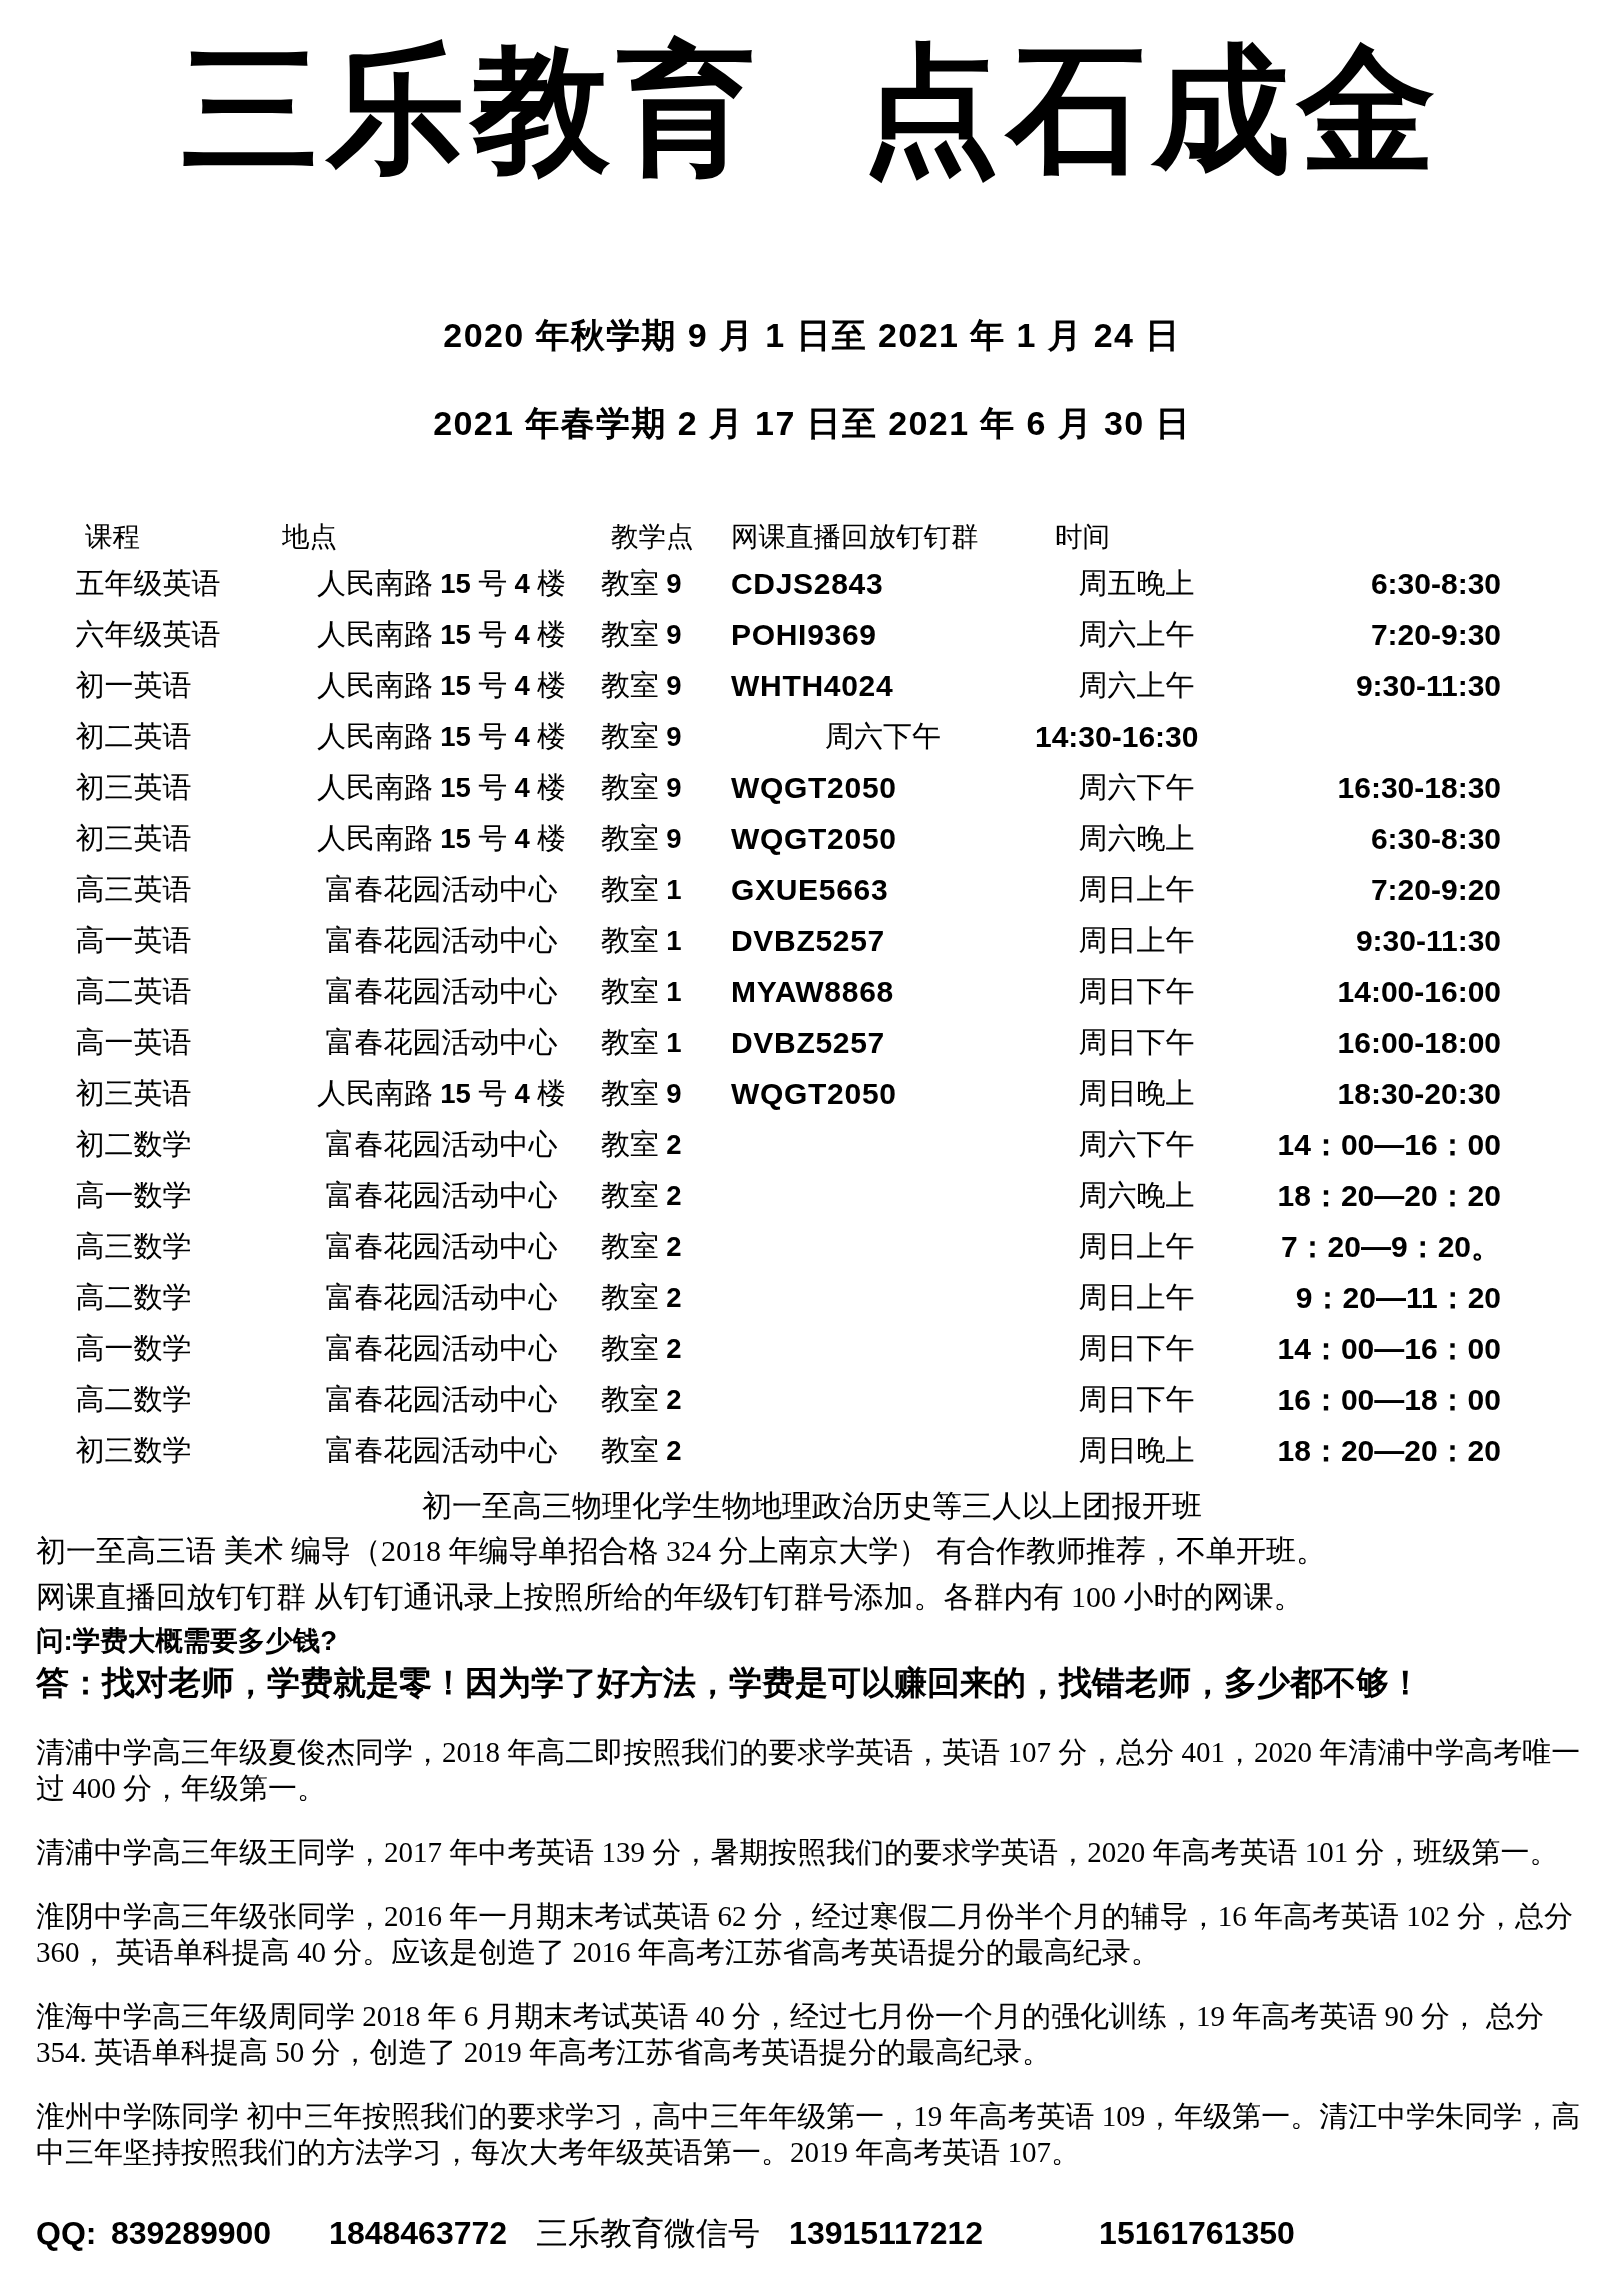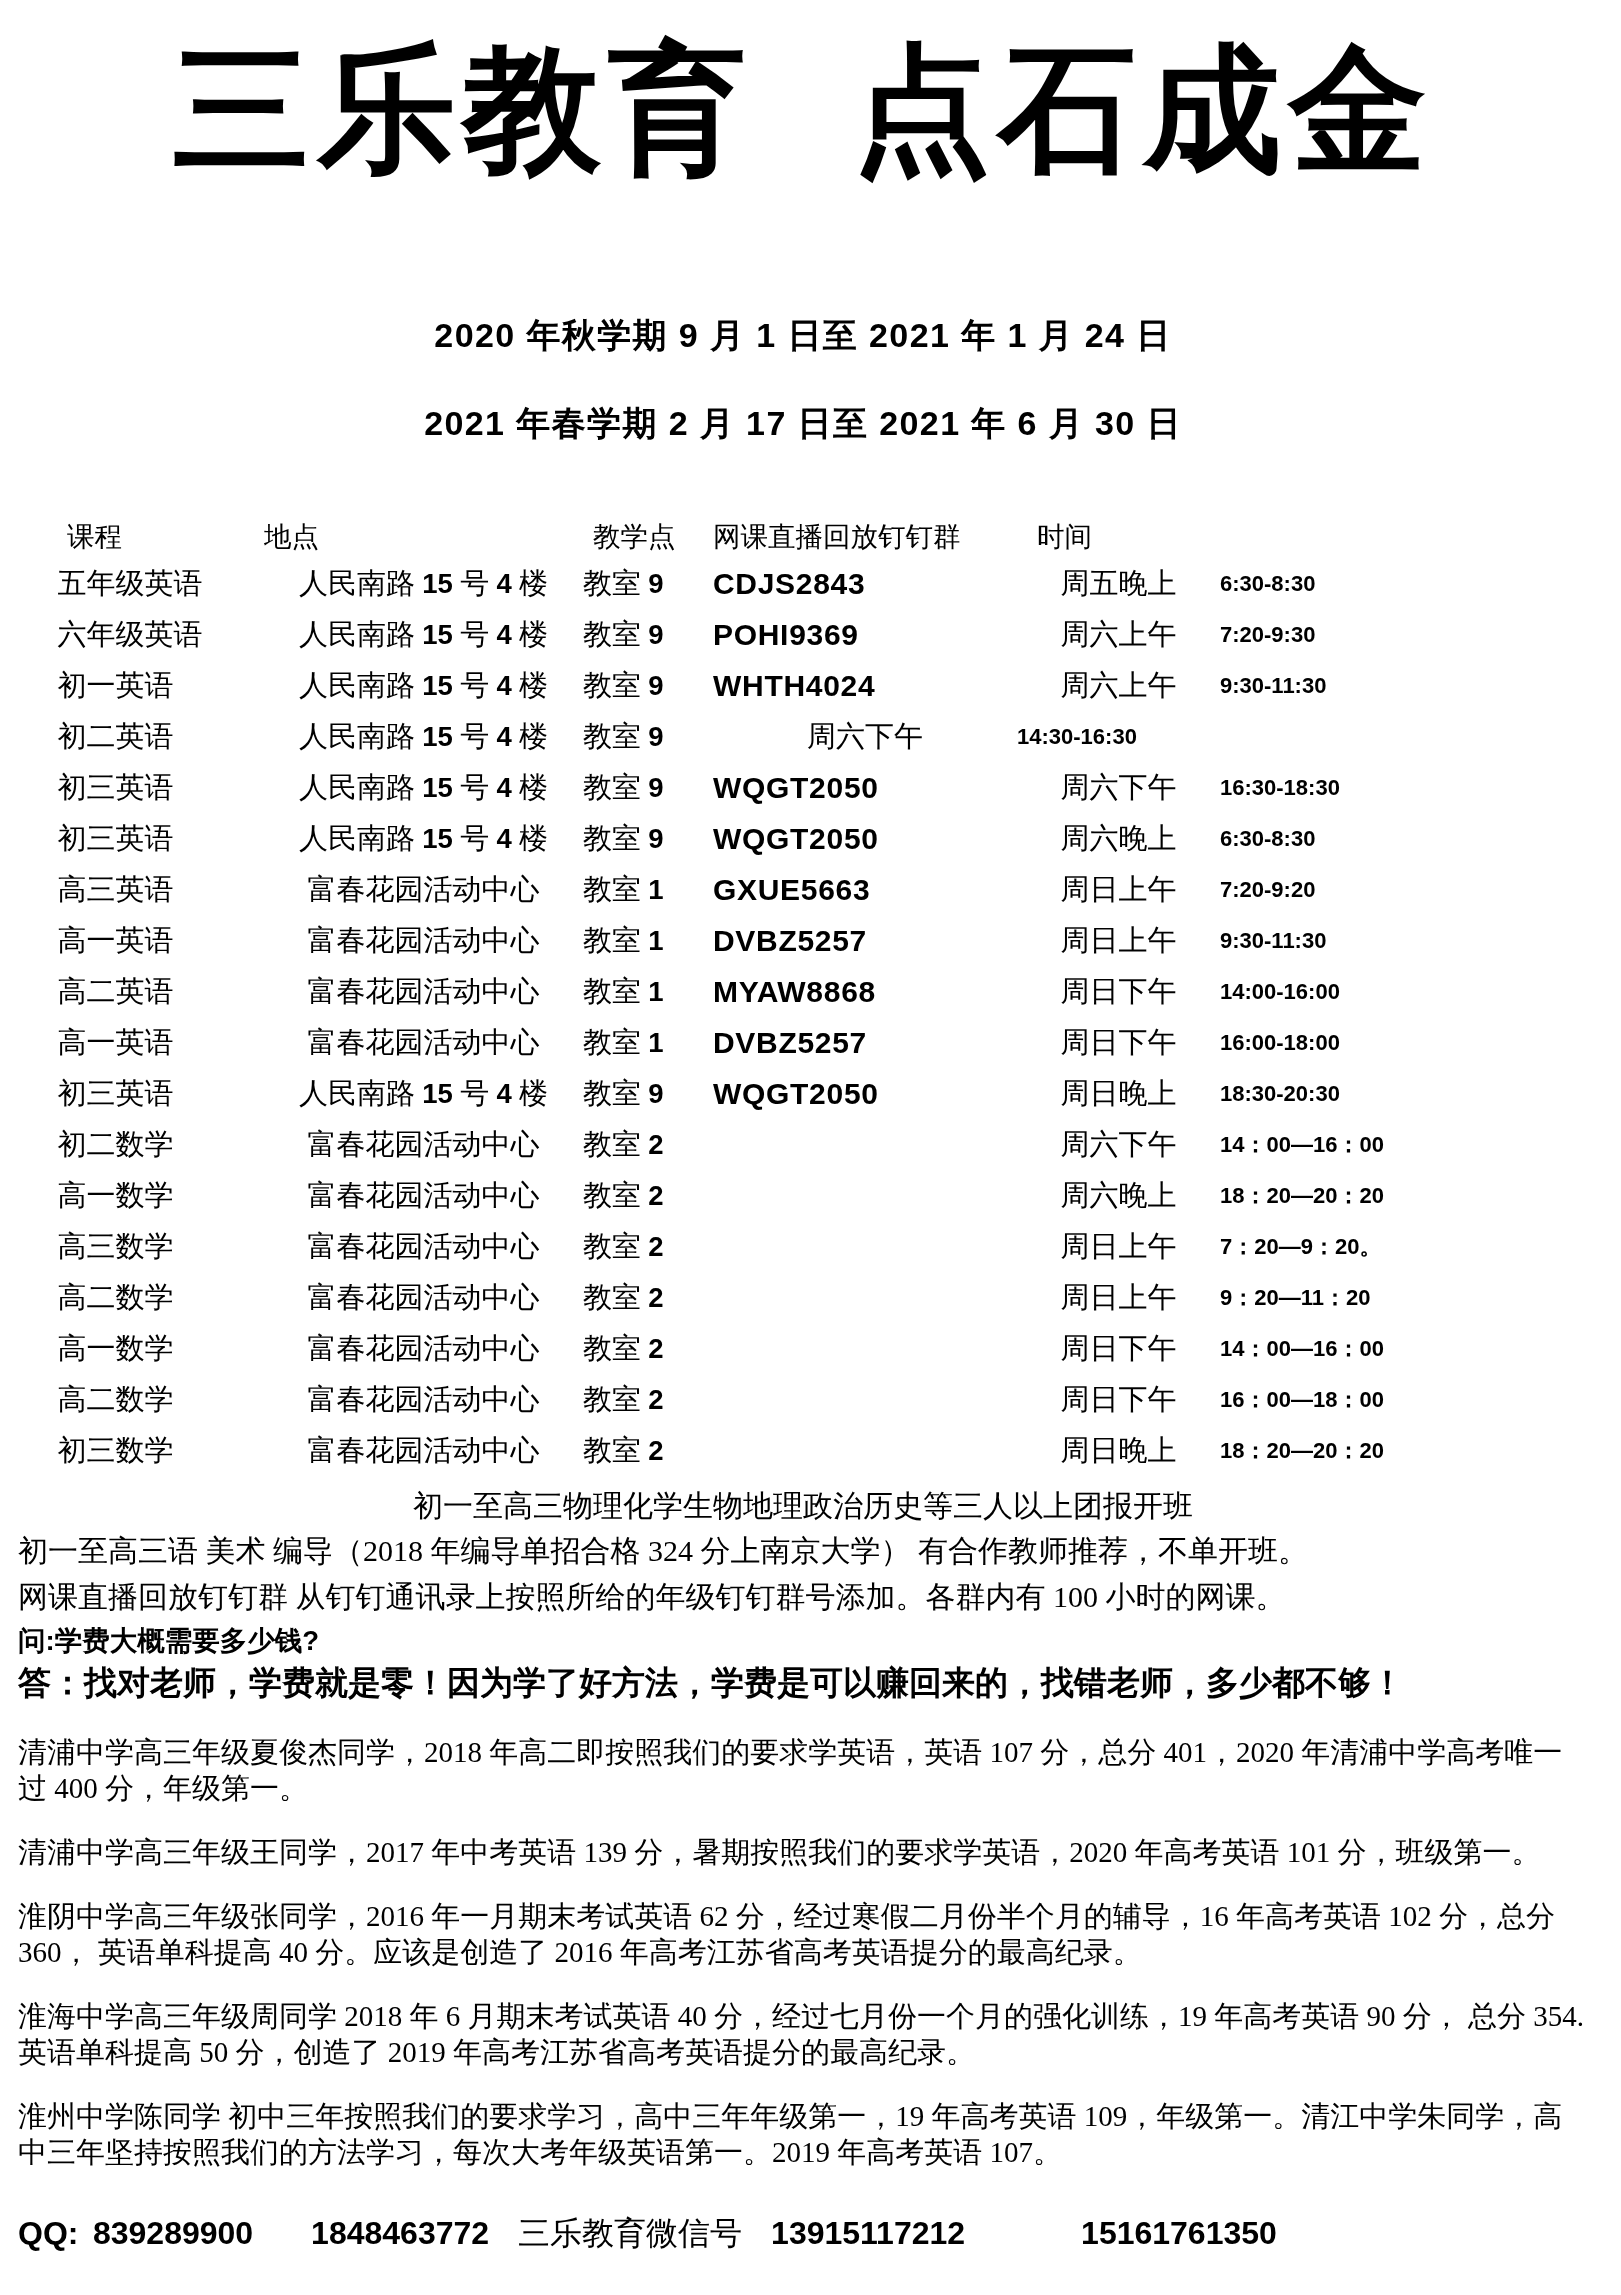--- a/index.html
+++ b/index.html
@@ -5,21 +5,21 @@
   * { margin: 0; padding: 0; box-sizing: border-box; }
   html, body { background: #888; }
   .page {
     position: relative;
     width: 1621px;
     height: 2295px;
     margin: 0 auto;
     background: #ffffff;
     color: #000000;
     font-family: "Liberation Serif", "DejaVu Serif", serif;
-    padding: 22px 33px 0 18px;
+    padding: 22px 33px 0 36px;
     overflow: hidden;
   }
   .title {
     text-align: center;
     font-size: 138px;
     line-height: 178px;
     font-weight: bold;
     letter-spacing: 7.2px;
     word-spacing: 58px;
     white-space: nowrap;
@@ -53,25 +53,25 @@
   }
   .cell.code {
     font-family: "Liberation Sans", "DejaVu Sans", sans-serif;
     font-weight: bold;
     font-size: 30px;
     letter-spacing: 0.7px;
   }
   .cell.day { text-align: center; }
   .header .day { text-align: left; padding-left: 20px; }
   .cell.time {
-    text-align: left;
+    text-align: right;
     padding-right: 87px;
     font-family: "Liberation Sans", "DejaVu Sans", sans-serif;
     font-weight: bold;
-    font-size: 22px;
+    font-size: 30px;
   }
   .center-note { margin-top: 7.2px; text-align: center; font-size: 30px; line-height: 45px; }
   .note-line { font-size: 30px; line-height: 46px; }
   .qa-question {
     font-family: "Liberation Sans", "DejaVu Sans", sans-serif;
     font-weight: bold;
     font-size: 27.5px;
     line-height: 41px;
   }
   .qa-answer { font-weight: bold; font-size: 33px; line-height: 45px; }

